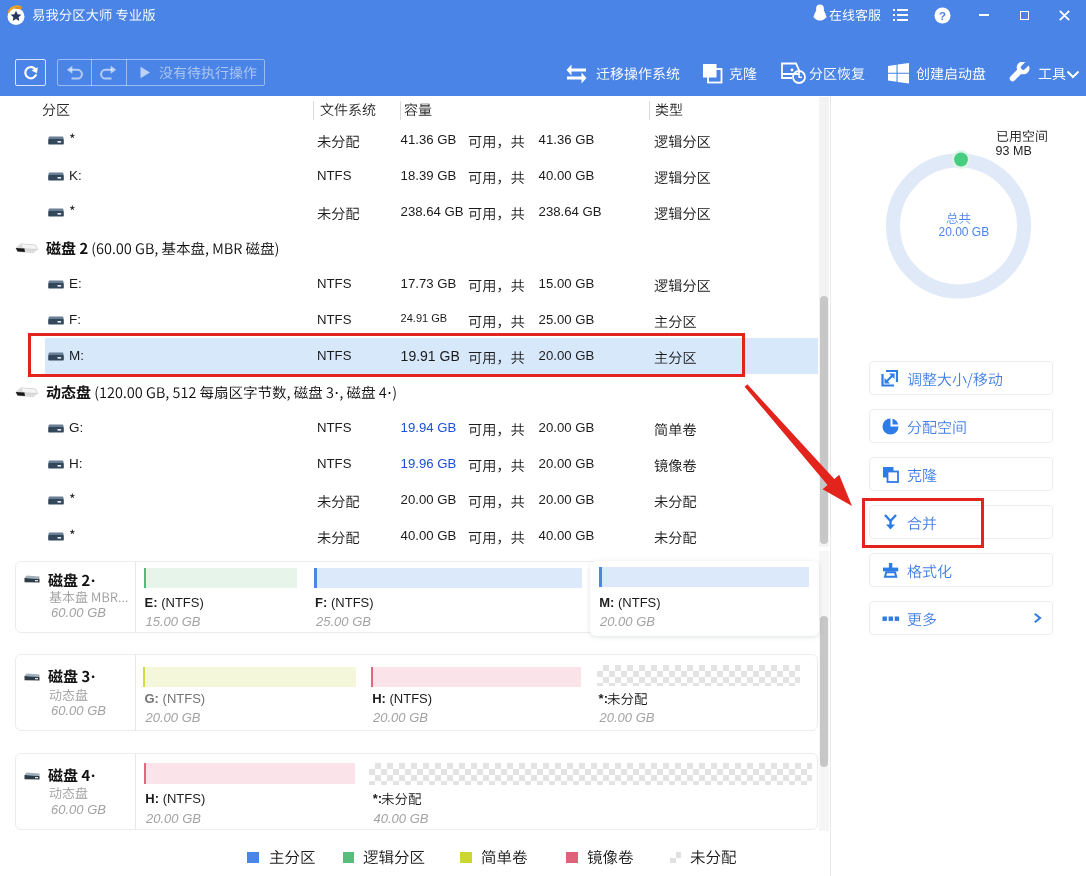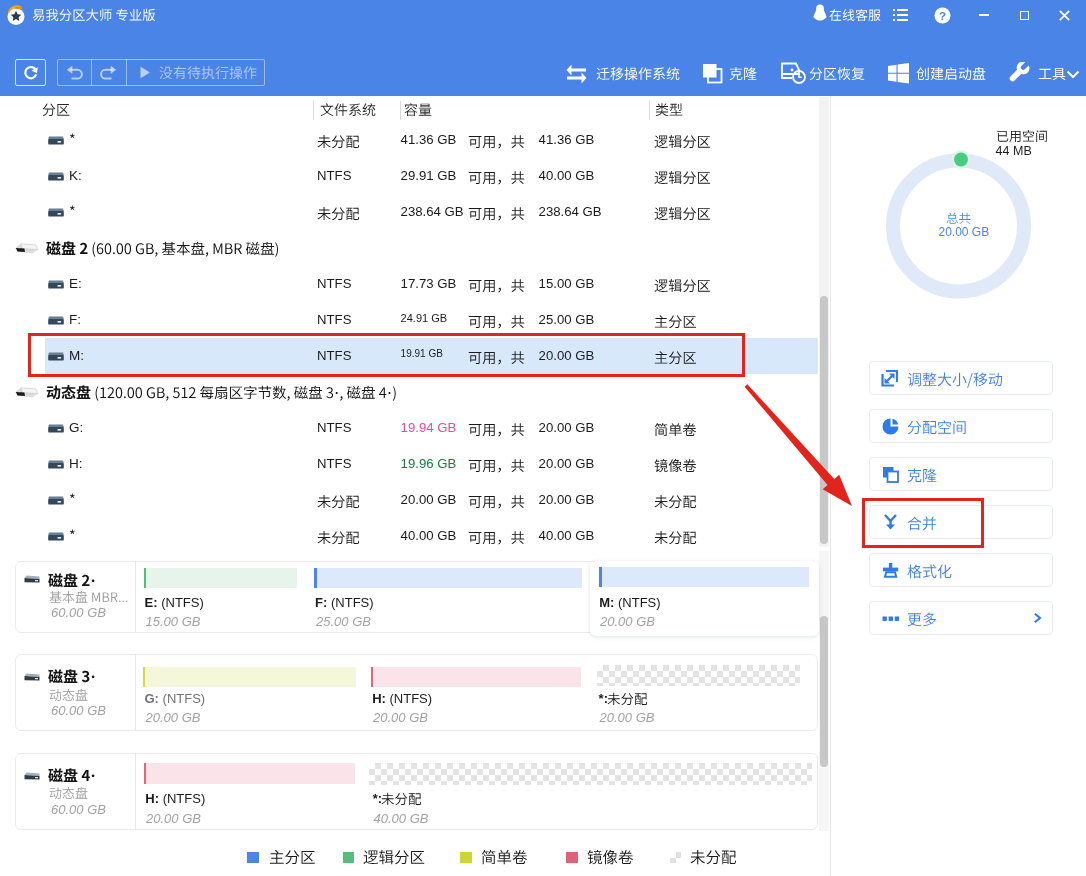--- a/index.html
+++ b/index.html
@@ -224,21 +224,21 @@
         <use href="#t16"></use>
       </g>
     </svg>
     <svg class="abs" style="left:47.5px;top:172.0px" width="16" height="9" viewBox="0 0 16 9">
 <path d="M1 0.5 L15 0.5 L15.8 3 L0.2 3 Z" fill="#6b7f94"></path>
 <rect x="0.2" y="3" width="15.6" height="5.5" rx="0.8" fill="#33475c"></rect>
 <rect x="9.5" y="5" width="3.6" height="1.6" fill="#e8eef5"></rect>
     </svg>
     <div class="lt" style="left:69.0px;top:168.6px;font-size:13.5px;color:#1b1b1b">K:</div>
     <div class="lt" style="left:317.0px;top:168.9px;font-size:13.2px;color:#1b1b1b">NTFS</div>
-    <div class="lt" style="left:400.6px;top:168.9px;font-size:13.2px;color:#1b1b1b">29.91 GB</div>
+    <div class="lt" style="left:400.6px;top:168.9px;font-size:13.2px;color:#1b1b1b">18.39 GB</div>
     <svg class="tx" style="left:467.7px;top:169.0px" width="59" height="19" fill="#1b1b1b">
       <g transform="translate(0,14)">
         <use href="#t15"></use>
       </g>
     </svg>
     <div class="lt" style="left:538.6px;top:168.9px;font-size:13.2px;color:#1b1b1b">40.00 GB</div>
     <svg class="tx" style="left:653.8px;top:169.0px" width="59" height="19" fill="#1b1b1b">
       <g transform="translate(0,14)">
         <use href="#t16"></use>
       </g>
@@ -324,21 +324,21 @@
       </g>
     </svg>
     <div class="abs" style="left:45.0px;top:337.8px;width:773.0px;height:36.4px;background:#d8e8fb"></div>
     <svg class="abs" style="left:47.5px;top:352.0px" width="16" height="9" viewBox="0 0 16 9">
 <path d="M1 0.5 L15 0.5 L15.8 3 L0.2 3 Z" fill="#6b7f94"></path>
 <rect x="0.2" y="3" width="15.6" height="5.5" rx="0.8" fill="#33475c"></rect>
 <rect x="9.5" y="5" width="3.6" height="1.6" fill="#e8eef5"></rect>
     </svg>
     <div class="lt" style="left:69.0px;top:348.6px;font-size:13.5px;color:#1b1b1b">M:</div>
     <div class="lt" style="left:317.0px;top:348.9px;font-size:13.2px;color:#1b1b1b">NTFS</div>
-    <div class="lt" style="left:400.6px;top:348.9px;font-size:10px;color:#1b1b1b">19.91 GB</div>
+    <div class="lt" style="left:400.6px;top:348.9px;font-size:14px;color:#1b1b1b">19.91 GB</div>
     <svg class="tx" style="left:467.7px;top:349.0px" width="59" height="19" fill="#1b1b1b">
       <g transform="translate(0,14)">
         <use href="#t15"></use>
       </g>
     </svg>
     <div class="lt" style="left:538.6px;top:348.9px;font-size:13.2px;color:#1b1b1b">20.00 GB</div>
     <svg class="tx" style="left:653.8px;top:349.0px" width="45" height="19" fill="#1b1b1b">
       <g transform="translate(0,14)">
         <use href="#t19"></use>
       </g>
@@ -358,40 +358,40 @@
         <use href="#t21"></use>
       </g>
     </svg>
     <svg class="abs" style="left:47.5px;top:424.0px" width="16" height="9" viewBox="0 0 16 9">
 <path d="M1 0.5 L15 0.5 L15.8 3 L0.2 3 Z" fill="#6b7f94"></path>
 <rect x="0.2" y="3" width="15.6" height="5.5" rx="0.8" fill="#33475c"></rect>
 <rect x="9.5" y="5" width="3.6" height="1.6" fill="#e8eef5"></rect>
     </svg>
     <div class="lt" style="left:69.0px;top:420.6px;font-size:13.5px;color:#1b1b1b">G:</div>
     <div class="lt" style="left:317.0px;top:420.9px;font-size:13.2px;color:#1b1b1b">NTFS</div>
-    <div class="lt" style="left:400.6px;top:420.9px;font-size:13.2px;color:#ec4899">19.94 GB</div>
+    <div class="lt" style="left:400.6px;top:420.9px;font-size:13.2px;color:#1d4ed8">19.94 GB</div>
     <svg class="tx" style="left:467.7px;top:421.0px" width="59" height="19" fill="#1b1b1b">
       <g transform="translate(0,14)">
         <use href="#t15"></use>
       </g>
     </svg>
     <div class="lt" style="left:538.6px;top:420.9px;font-size:13.2px;color:#1b1b1b">20.00 GB</div>
     <svg class="tx" style="left:653.8px;top:421.0px" width="45" height="19" fill="#1b1b1b">
       <g transform="translate(0,14)">
         <use href="#t22"></use>
       </g>
     </svg>
     <svg class="abs" style="left:47.5px;top:460.0px" width="16" height="9" viewBox="0 0 16 9">
 <path d="M1 0.5 L15 0.5 L15.8 3 L0.2 3 Z" fill="#6b7f94"></path>
 <rect x="0.2" y="3" width="15.6" height="5.5" rx="0.8" fill="#33475c"></rect>
 <rect x="9.5" y="5" width="3.6" height="1.6" fill="#e8eef5"></rect>
     </svg>
     <div class="lt" style="left:69.0px;top:456.6px;font-size:13.5px;color:#1b1b1b">H:</div>
     <div class="lt" style="left:317.0px;top:456.9px;font-size:13.2px;color:#1b1b1b">NTFS</div>
-    <div class="lt" style="left:400.6px;top:456.9px;font-size:13.2px;color:#15803d">19.96 GB</div>
+    <div class="lt" style="left:400.6px;top:456.9px;font-size:13.2px;color:#1d4ed8">19.96 GB</div>
     <svg class="tx" style="left:467.7px;top:457.0px" width="59" height="19" fill="#1b1b1b">
       <g transform="translate(0,14)">
         <use href="#t15"></use>
       </g>
     </svg>
     <div class="lt" style="left:538.6px;top:456.9px;font-size:13.2px;color:#1b1b1b">20.00 GB</div>
     <svg class="tx" style="left:653.8px;top:457.0px" width="45" height="19" fill="#1b1b1b">
       <g transform="translate(0,14)">
         <use href="#t23"></use>
       </g>
@@ -590,21 +590,21 @@
       <g transform="translate(0,13)">
         <use href="#t35"></use>
       </g>
     </svg>
     <div class="lt" style="left:938.5px;top:226.1px;font-size:12.0px;color:#4a86e8">20.00 GB</div>
     <svg class="tx" style="left:995.6px;top:128.0px" width="54" height="18" fill="#1e1e1e">
       <g transform="translate(0,13)">
         <use href="#t36"></use>
       </g>
     </svg>
-    <div class="lt" style="left:995.6px;top:145.2px;font-size:12.5px;color:#1e1e1e">44 MB</div>
+    <div class="lt" style="left:995.6px;top:145.2px;font-size:12.5px;color:#1e1e1e">93 MB</div>
     <div class="abs" style="left:868.7px;top:361.0px;width:184.0px;height:33.5px;background:#fff;border:1px solid #e9edf2;border-radius:4px"></div>
     <svg class="tx" style="left:907.0px;top:370.3px" width="98" height="20" fill="#3f7ee6">
       <g transform="translate(0,15)">
         <use href="#t37"></use>
       </g>
     </svg>
     <div class="abs" style="left:868.7px;top:409.0px;width:184.0px;height:33.5px;background:#fff;border:1px solid #e9edf2;border-radius:4px"></div>
     <svg class="tx" style="left:907.0px;top:418.3px" width="62" height="20" fill="#3f7ee6">
       <g transform="translate(0,15)">
         <use href="#t38"></use>

